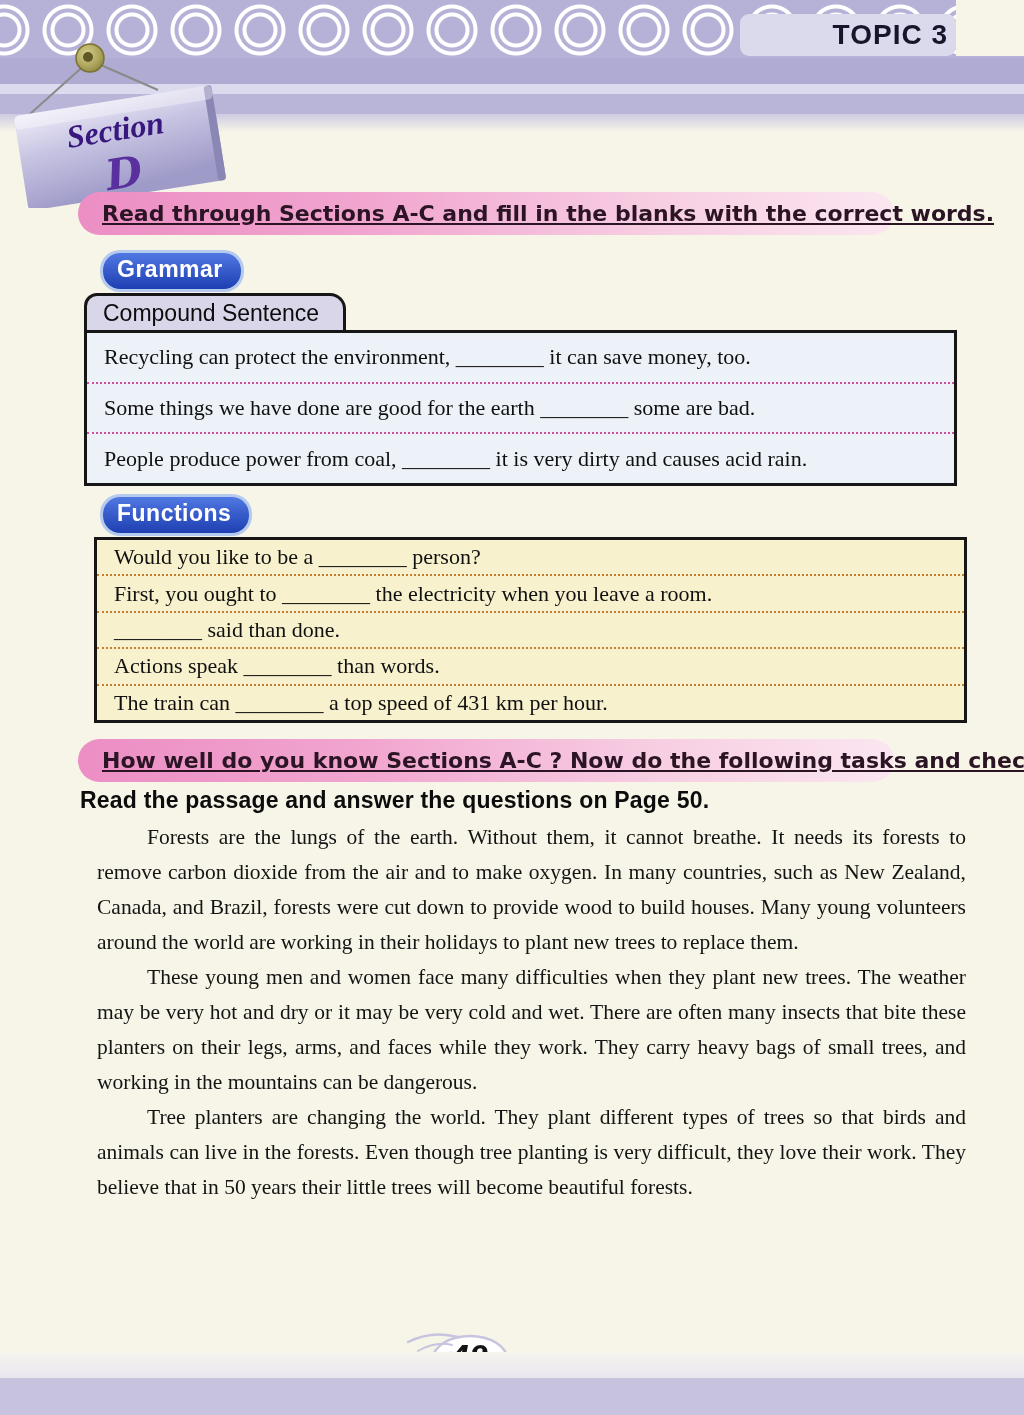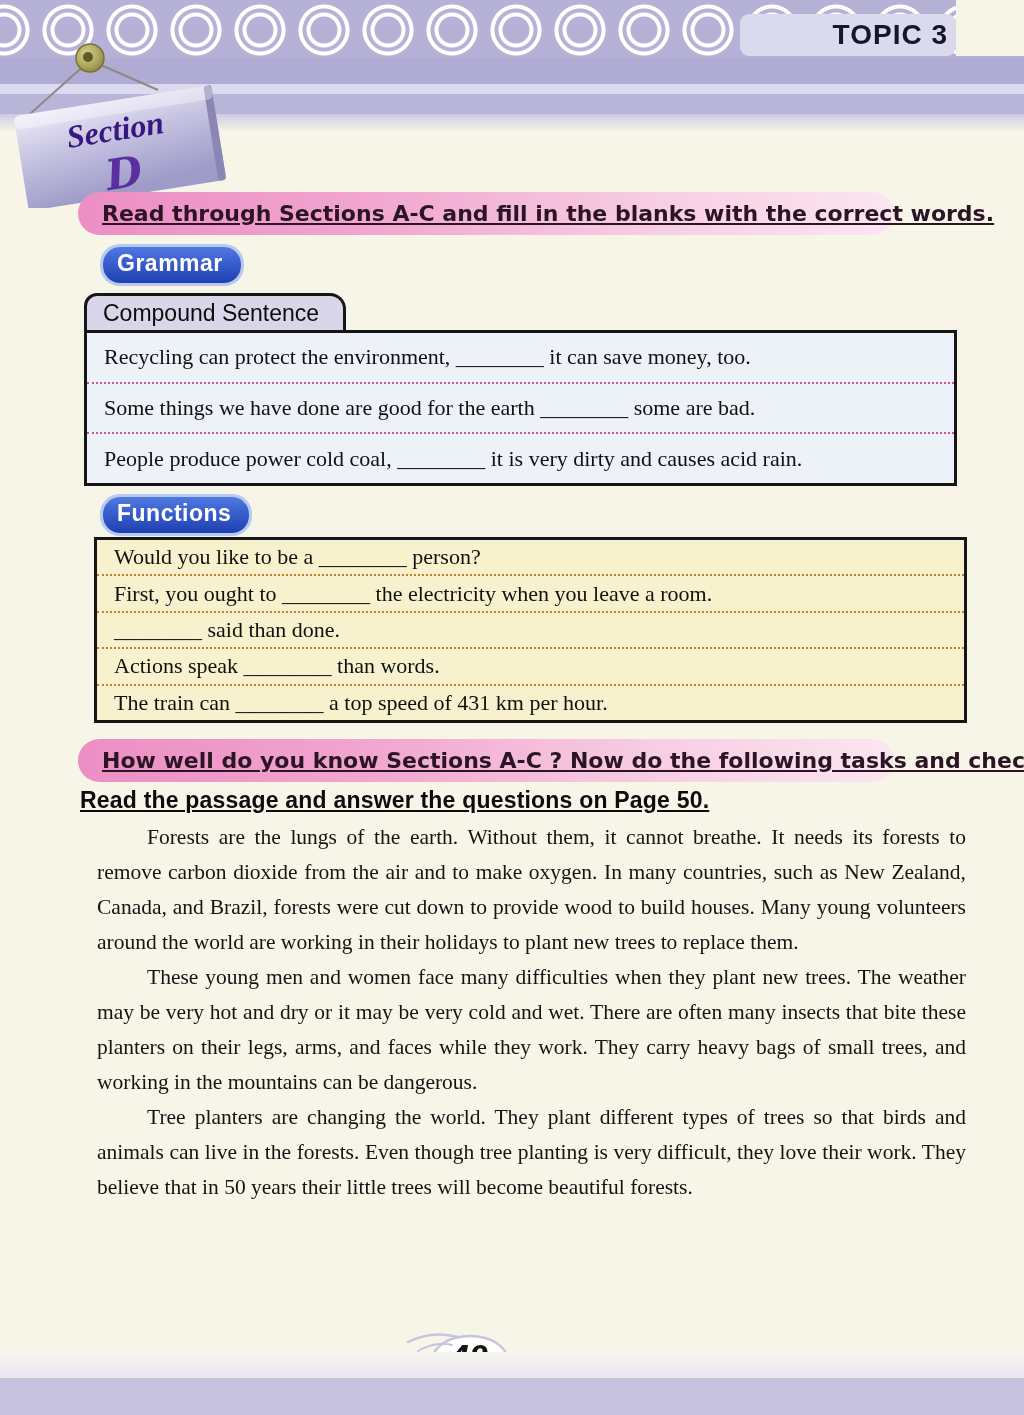--- a/index.html
+++ b/index.html
@@ -37,40 +37,40 @@
     display:flex; align-items:center; white-space:nowrap; overflow:visible; }
   .bar1 { top:192px; }
   .bar2 { top:739px; }
   .pink-bar span { font-family:"DejaVu Sans", sans-serif; font-size:22px; font-weight:600;
     color:#2b1424; padding-left:24px;text-decoration:underline; }
 
   
   .badge { position:absolute; left:103px; font-weight:bold; font-size:23px; color:#fff;
     background:linear-gradient(180deg,#5078e2,#1e3fb2); padding:3px 18px 6px 14px;
     border-radius:17px; box-shadow:0 0 0 3px rgba(168,194,240,.85); letter-spacing:.5px; }
-  .badge-grammar { top:247px; }
+  .badge-grammar { top:253px; }
   .badge-functions { top:497px; }
 
   
   .tab { position:absolute; left:84px; top:293px; height:40px; line-height:34px;
     padding:0 24px 0 16px; background:#d9d6e9; border:3px solid #161616; border-bottom:none;
     border-radius:13px 16px 0 0; font-weight:normal; font-size:23px; color:#0c0c0c; }
   .rule-box { position:absolute; left:84px; width:873px; border:3px solid #161616;
     display:flex; flex-direction:column; }
   .gbox { top:330px; height:156px; background:#edf2f8; }
   .fbox { top:537px; height:186px; background:#f7f2cd;margin-left:10px; }
   .rule-row { flex:1; display:flex; align-items:center; padding-left:17px;
     font-family:"Liberation Serif", serif; font-size:22px; color:#101010; white-space:nowrap; }
   .gbox .rule-row { border-bottom:2px dotted #cf4f9f; }
   .fbox .rule-row { border-bottom:2px dotted #c08030; }
   .rule-box .rule-row:last-child { border-bottom:none; }
 
   
   .heading { position:absolute; left:80px; top:787px; font-weight:bold; font-size:23px;
-    color:#0c0c0c; letter-spacing:.2px;text-decoration:underline; }
+    color:#0c0c0c; letter-spacing:.2px; }
   .passage { position:absolute; left:97px; top:820px; width:869px; }
   .passage p { font-family:"Liberation Serif", serif; font-size:21.5px; line-height:35px;
     text-align:justify; text-indent:50px; color:#141414; }
 
   
   .footer-light { position:absolute; left:0; top:1352px; width:1024px; height:26px;
     background:linear-gradient(#f6f4ee,#e9e7ee); }
   .footer-band { position:absolute; left:0; top:1378px; width:1024px; height:37px;
     background:#c7c3de; }
   .swirl-svg { position:absolute; left:390px; top:1326px; }
@@ -121,21 +121,21 @@
 
   <div class="pink-bar bar1">
     <span>Read through Sections A-C and fill in the blanks with the correct words.</span>
   </div>
 
   <div class="badge badge-grammar">Grammar</div>
   <div class="tab">Compound Sentence</div>
   <div class="rule-box gbox">
     <div class="rule-row">Recycling can protect the environment, ________ it can save money, too.</div>
     <div class="rule-row">Some things we have done are good for the earth ________ some are bad.</div>
-    <div class="rule-row">People produce power cold coal, ________ it is very dirty and causes acid rain.</div>
+    <div class="rule-row">People produce power from coal, ________ it is very dirty and causes acid rain.</div>
   </div>
 
   <div class="badge badge-functions">Functions</div>
   <div class="rule-box fbox">
     <div class="rule-row">Would you like to be a ________ person?</div>
     <div class="rule-row">First, you ought to ________ the electricity when you leave a room.</div>
     <div class="rule-row">________ said than done.</div>
     <div class="rule-row">Actions speak ________ than words.</div>
     <div class="rule-row">The train can ________ a top speed of 431 km per hour.</div>
   </div>

